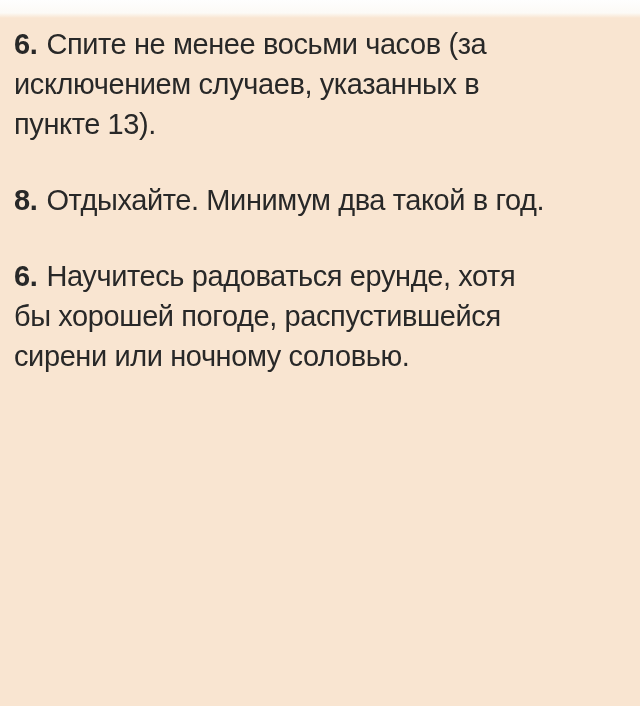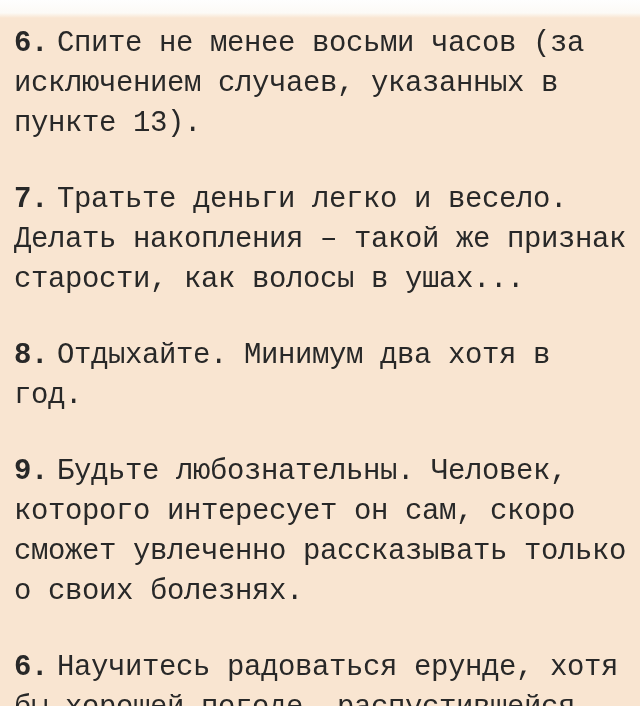--- a/index.html
+++ b/index.html
@@ -23,49 +23,41 @@
     width: 640px;
     padding: 6px 8px 0 14px;
     color: #282828;
   }
   .advice-item {
     margin: 0 0 36px 0;
     font-size: 29px;
     line-height: 40px;
     letter-spacing: -0.4px;
     white-space: pre-line;
-    font-family: Liberation Mono, monospace;
   }
   .advice-item:last-child {
     margin-bottom: 0;
   }
   .item-number {
     font-weight: 700;
     padding-right: 9px;
   }
 </style>
 </head>
 <body>
 
 <div class="top-strip"></div>
 
 <div class="content">
 
   <p class="advice-item"><span class="item-number">6.</span><span class="item-text">Спите не менее восьми часов (за
 исключением случаев, указанных в
 пункте 13).</span></p>
 
-  <p class="advice-item"><span class="item-number">7.</span><span class="item-text">Тратьте деньги легко и весело.
-Делать накопления – такой же признак
-старости, как волосы в ушах...</span></p>
 
-  <p class="advice-item"><span class="item-number">8.</span><span class="item-text">Отдыхайте. Минимум два хотя в год.</span></p>
+  <p class="advice-item"><span class="item-number">8.</span><span class="item-text">Отдыхайте. Минимум два такой в год.</span></p>
 
-  <p class="advice-item"><span class="item-number">9.</span><span class="item-text">Будьте любознательны. Человек,
-которого интересует он сам, скоро
-сможет увлеченно рассказывать только
-о своих болезнях.</span></p>
 
   <p class="advice-item"><span class="item-number">6.</span><span class="item-text">Научитесь радоваться ерунде, хотя
 бы хорошей погоде, распустившейся
 сирени или ночному соловью.</span></p>
 
 </div>
 
 </body></html>

